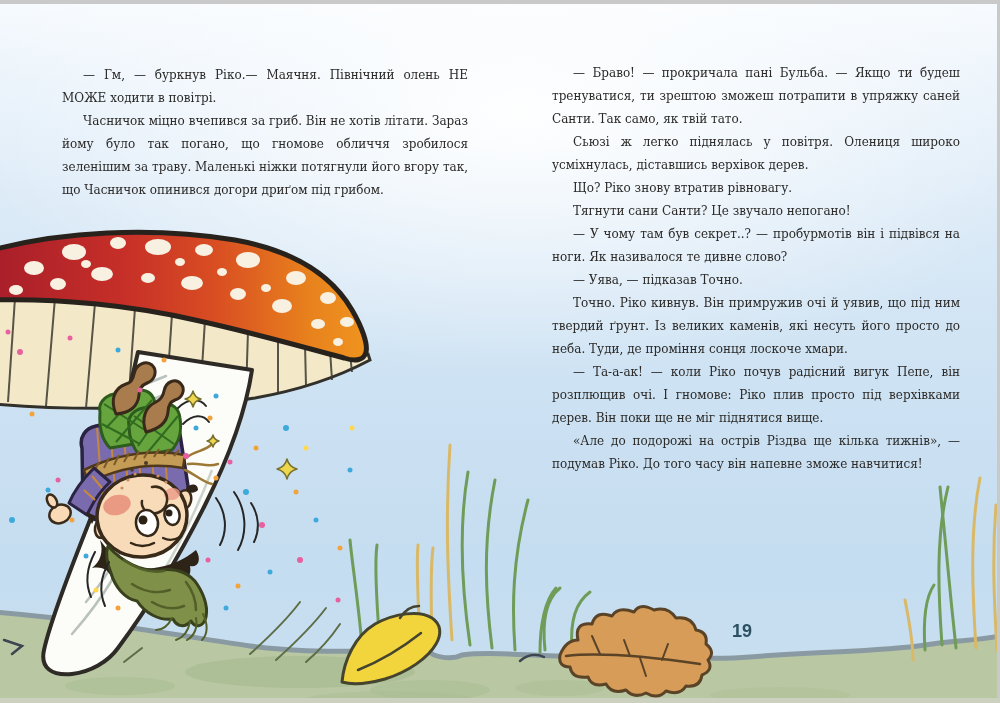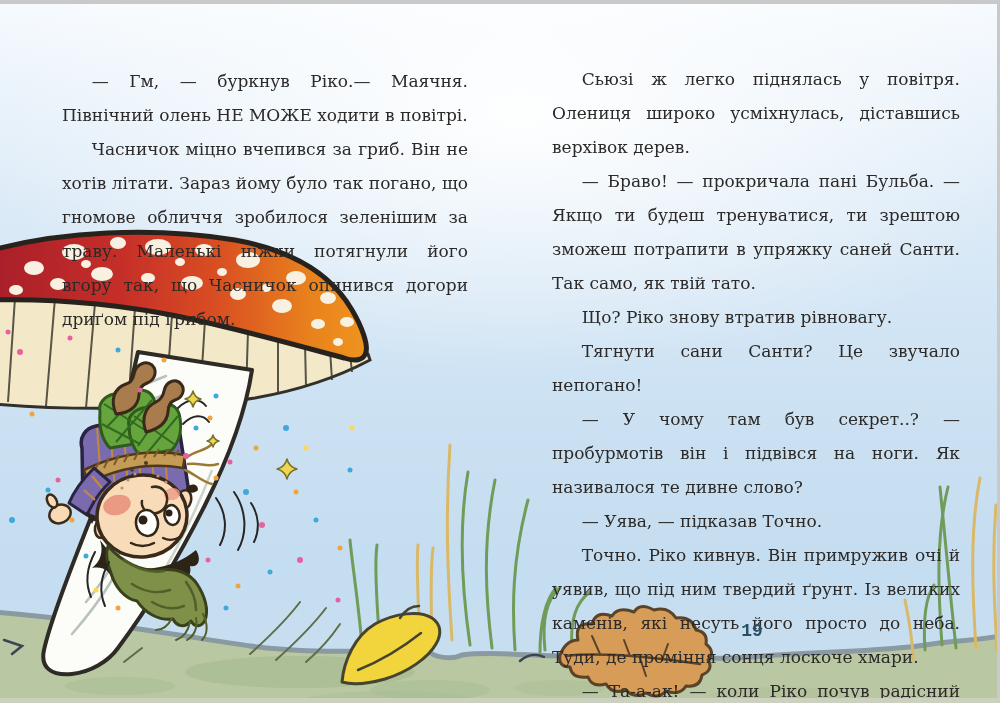--- a/index.html
+++ b/index.html
@@ -4,27 +4,27 @@
 <style>
   html,body{margin:0;padding:0;background:#888;}
   .spread{
     position:relative;width:1000px;height:703px;overflow:hidden;
     background:
       radial-gradient(90% 60% at 52% 16%, rgba(255,255,255,0.96) 0%, rgba(255,255,255,0) 62%),
       linear-gradient(180deg,#f7fbfe 0%,#eaf3fb 12%,#dbeaf7 30%,#cde2f3 55%,#c5ddf0 80%,#c8dff0 100%);
     font-family:"DejaVu Serif", serif;
   }
   .art{position:absolute;left:0;top:0;width:1000px;height:703px;}
-  .text-col{position:absolute;color:#2b2a28;font-size:17px;line-height:34px;}
+  .text-col{position:absolute;color:#2b2a28;font-size:12px;line-height:23px;}
   .text-col p{margin:0;text-indent:1.75em;text-align:justify;}
   .col-left{left:62px;top:64px;width:406px;}
   .col-right{left:552px;top:62px;width:408px;}
   .page-number{
-    position:absolute;left:732px;top:621px;width:40px;text-align:center;
-    font-family:Liberation Mono, monospace;font-weight:bold;font-size:18px;color:#2c5063;
+    position:absolute;left:712px;top:621px;width:40px;text-align:right;
+    font-family:Liberation Sans, sans-serif;font-weight:bold;font-size:18px;color:#2c5063;
   }
   .edge{position:absolute;}
   .edge-top{left:0;top:0;width:1000px;height:4px;background:#c9c9c9;}
   .edge-right{right:0;top:0;width:3px;height:703px;background:#c7cac9;}
   .edge-bottom{left:0;bottom:0;width:1000px;height:5px;background:#cbd0bf;}
 </style>
 </head>
 <body>
 
 <div class="spread">
@@ -327,22 +327,22 @@
       <path d="M287,459 Q289,467 297,469 Q289,471 287,479 Q285,471 277,469 Q285,467 287,459 Z"></path>
     </g>
   </svg>
 
   <div class="text-col col-left">
     <p>— Гм, — буркнув Ріко.— Маячня. Північний олень НЕ МОЖЕ ходити в повітрі.</p>
     <p>Часничок міцно вчепився за гриб. Він не хотів літати. Зараз йому було так погано, що гномове обличчя зробилося зеленішим за траву. Маленькі ніжки потягнули його вгору так, що Часничок опинився догори дриґом під грибом.</p>
   </div>
 
   <div class="text-col col-right">
+    <p>— Браво! — прокричала пані Бульба. — Якщо ти будеш тренуватися, ти зрештою зможеш потрапити в упряжку саней Санти. Так само, як твій тато.</p>
     <p>Сьюзі ж легко піднялась у повітря. Олениця широко усміхнулась, діставшись верхівок дерев.</p>
-    <p>— Браво! — прокричала пані Бульба. — Якщо ти будеш тренуватися, ти зрештою зможеш потрапити в упряжку саней Санти. Так само, як твій тато.</p>
     <p>Що? Ріко знову втратив рівновагу.</p>
     <p>Тягнути сани Санти? Це звучало непогано!</p>
     <p>— У чому там був секрет..? — пробурмотів він і підвівся на ноги. Як називалося те дивне слово?</p>
     <p>— Уява, — підказав Точно.</p>
     <p>Точно. Ріко кивнув. Він примружив очі й уявив, що під ним твердий ґрунт. Із великих каменів, які несуть його просто до неба. Туди, де проміння сонця лоскоче хмари.</p>
     <p>— Та-а-ак! — коли Ріко почув радісний вигук Пепе, він розплющив очі. І гномове: Ріко плив просто під верхівками дерев. Він поки ще не міг піднятися вище.</p>
     <p>«Але до подорожі на острів Різдва ще кілька тижнів», — подумав Ріко. До того часу він напевне зможе навчитися!</p>
   </div>
 
   <div class="page-number">19</div>

